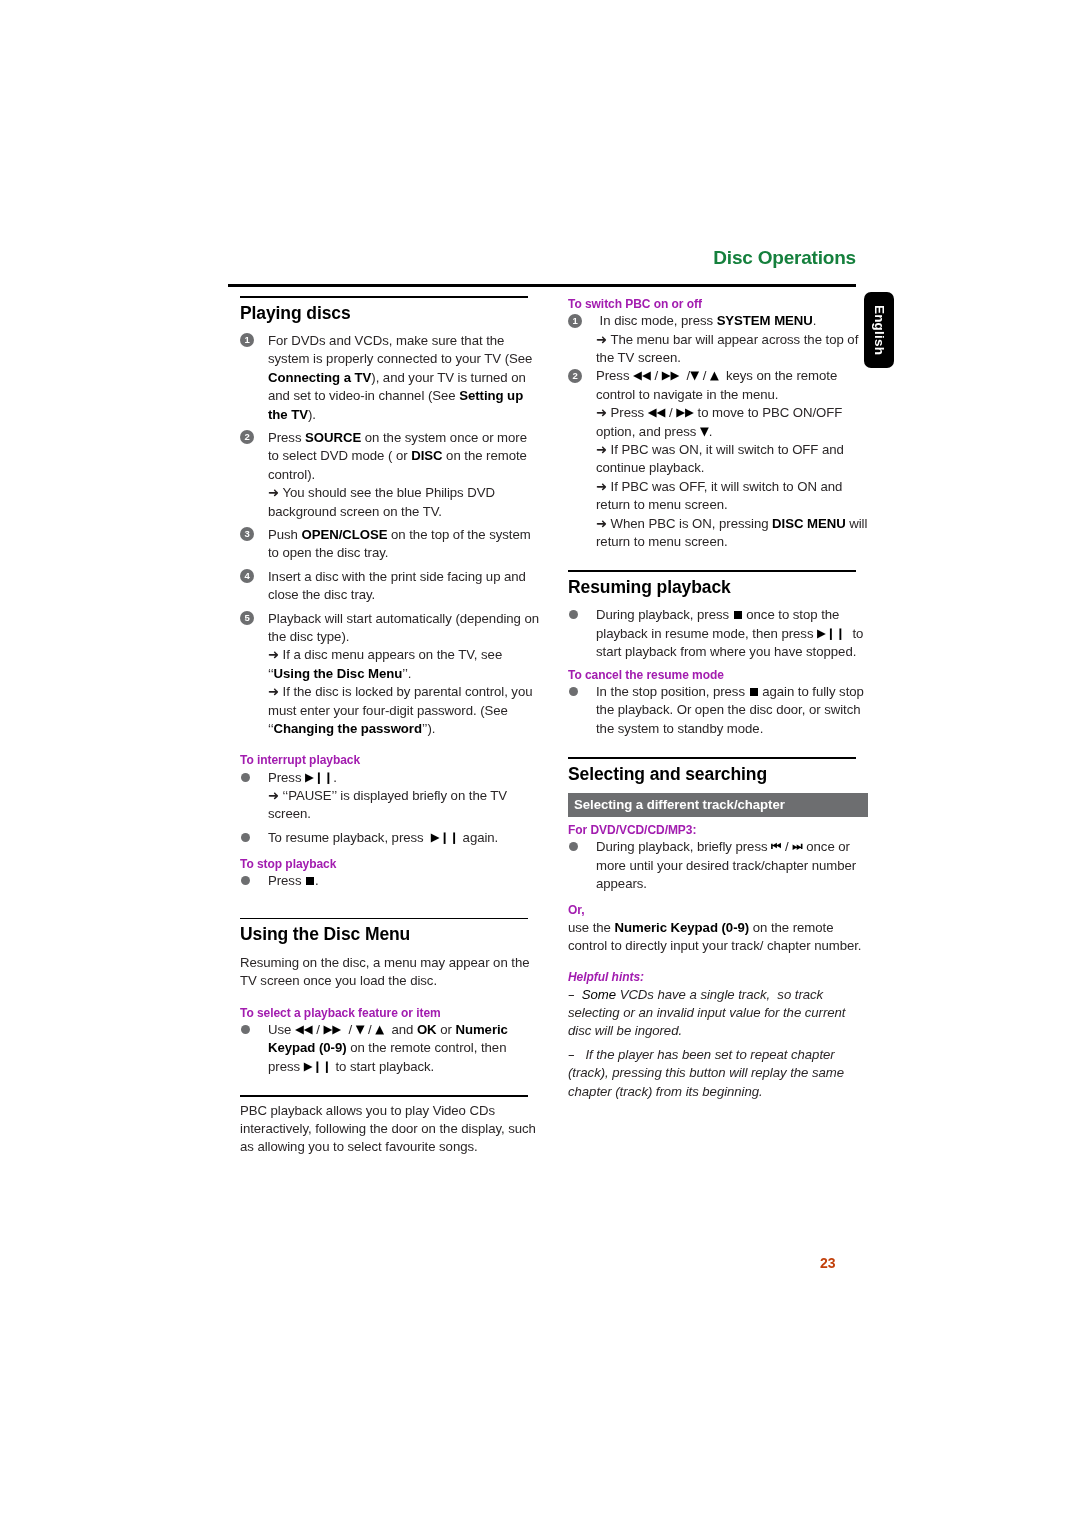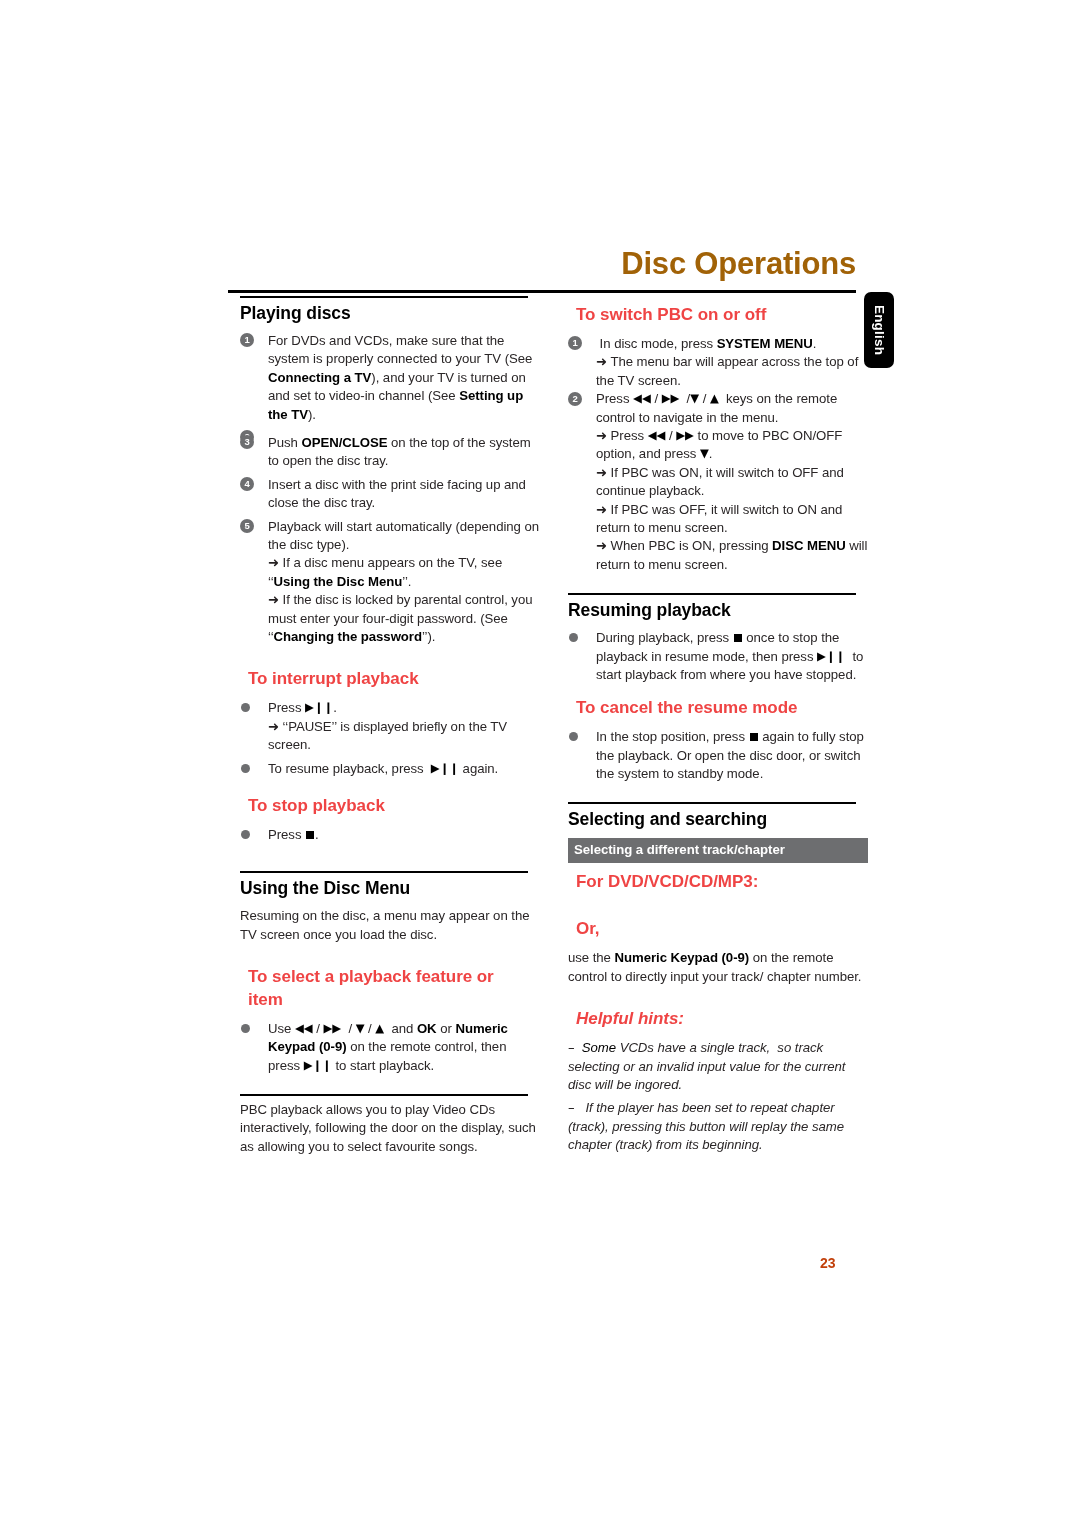--- a/index.html
+++ b/index.html
@@ -26,26 +26,26 @@
 
   
   .header {
     position: absolute;
     left: 228px;
     top: 248px;
     width: 628px;
   }
   .header-title {
     text-align: right;
-    font-size: 31px;
+    font-size: 19px;
     font-weight: bold;
     letter-spacing: -0.2px;
-    color: #a16207;
+    color: #15803d;
     line-height: 1.05;
-    padding-bottom: 9px;
+    padding-bottom: 16px;
   }
   .header-rule {
     height: 3px;
     background: #000;
     width: 100%;
   }
 
   
   .lang-tab {
     position: absolute;
@@ -90,24 +90,24 @@
   h2.section-title {
     margin: 0 0 9px 0;
     font-size: 17.5px;
     font-weight: bold;
     color: #000;
     line-height: 1.16;
     letter-spacing: -0.1px;
   }
 
   h3.sub-head {
-    margin: 8px;
-    font-size: 17px;
-    font-weight: bold;
-    color: #ef4444;
+    margin: 0;
+    font-size: 12px;
+    font-weight: bold;
+    color: #a21caf;
     line-height: 1.35;
     letter-spacing: -0.05px;
   }
 
   .banner {
     background: #6d6e70;
     color: #ffffff;
     font-size: 13.2px;
     font-weight: bold;
     padding: 3px 24px 4px 6px;
@@ -220,20 +220,22 @@
 
       <div class="item">
         <span class="marker-num">1</span>
         <span>For DVDs and VCDs, make sure that the system is properly connected to your TV (See <b>Connecting a TV</b>), and your TV is turned on and set to video-in channel (See <b>Setting up the TV</b>).</span>
       </div>
 
       <div class="gap-xs"></div>
 
       <div class="item">
         <span class="marker-num">2</span>
+        <span>Press <b>SOURCE</b> on the system once or more to select DVD mode ( or <b>DISC</b> on the remote control).<br>
+        <span class="arrow-g">➜</span> You should see the blue Philips DVD background screen on the TV.</span>
       </div>
 
       <div class="gap-xs"></div>
 
       <div class="item">
         <span class="marker-num">3</span>
         <span>Push <b>OPEN/CLOSE</b> on the top of the system to open the disc tray.</span>
       </div>
 
       <div class="gap-xs"></div>
@@ -349,20 +351,24 @@
     <div class="gap-l"></div>
 
     <div class="section">
       <div class="section-rule"></div>
       <h2 class="section-title">Selecting and searching</h2>
 
       <div class="banner">Selecting a different track/chapter</div>
 
       <h3 class="sub-head">For DVD/VCD/CD/MP3:</h3>
 
+      <div class="item">
+        <span class="marker-dot"></span>
+        <span>During playback, briefly press <b class="sym">⏮</b> / <b class="sym">⏭</b> once or more until your desired track/chapter number appears.</span>
+      </div>
 
       <div class="gap-s"></div>
 
       <h3 class="sub-head">Or,</h3>
 
       <p class="para">use the <b>Numeric Keypad (0-9)</b> on the remote control to directly input your track/ chapter number.</p>
 
       <div class="gap-m"></div>
 
       <h3 class="sub-head" style="font-style:italic;">Helpful hints:</h3>

